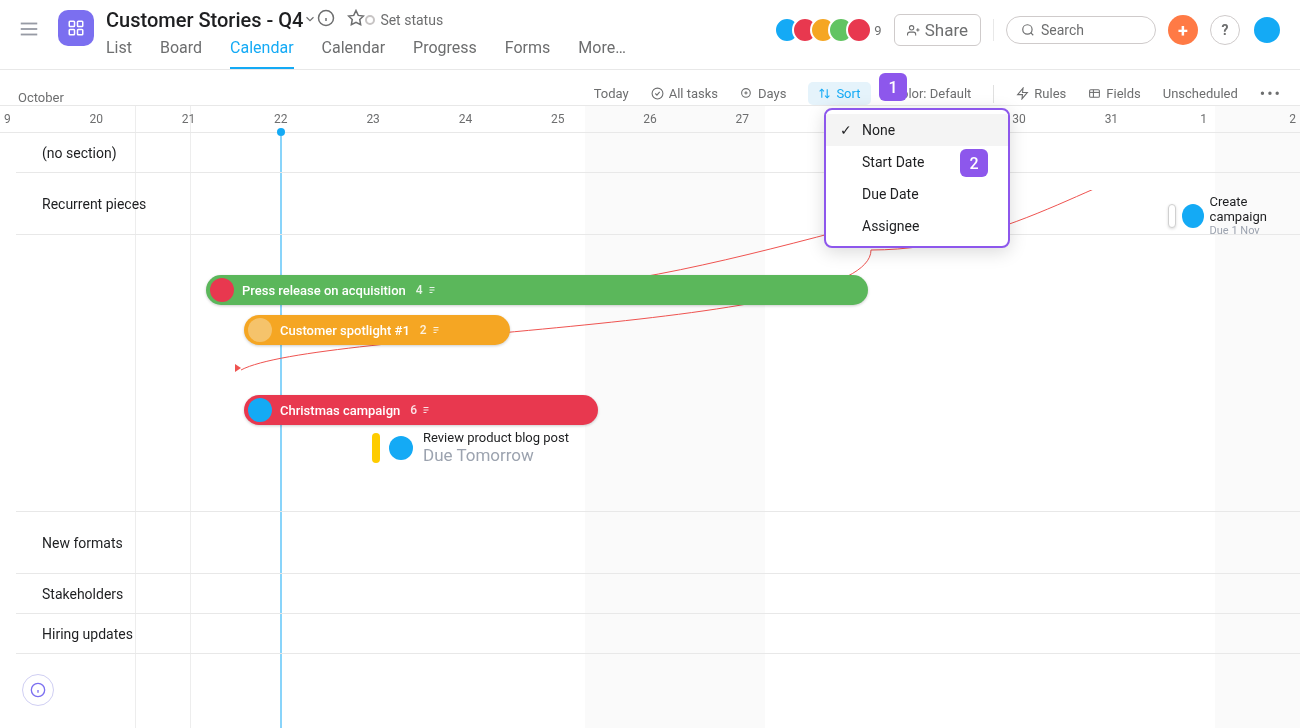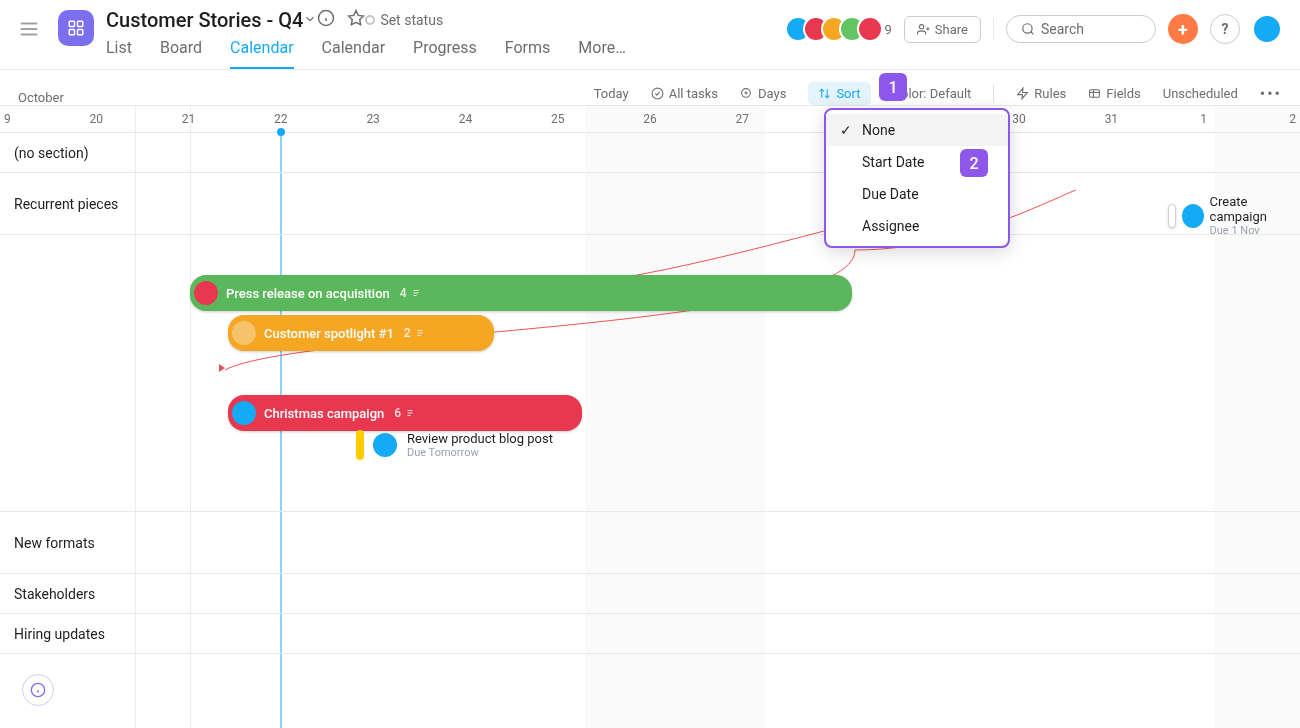--- a/index.html
+++ b/index.html
@@ -20,21 +20,21 @@
 .status-dot { width: 10px; height: 10px; border: 2px solid #c7c4c4; border-radius: 50%; }
 .tabs { display: flex; gap: 28px; margin-top: 6px; }
 .tab { font-size: 16px; color: #6d6e6f; padding-bottom: 10px; border-bottom: 2px solid transparent; cursor: pointer; }
 .tab.active { color: #14aaf5; border-bottom-color: #14aaf5; }
 
 .header-right { display: flex; align-items: center; gap: 12px; margin-top: 6px; }
 .avatars { display: flex; align-items: center; }
 .avatar { width: 26px; height: 26px; border-radius: 50%; border: 2px solid #fff; display: inline-flex; align-items: center; justify-content: center; font-size: 11px; font-weight: 600; color: #fff; background: #888; }
 .avatar + .avatar { margin-left: -8px; }
 .avatar-count { margin-left: 2px; font-size: 13px; color: #6d6e6f; }
-.share-btn { border: 1px solid #cfcbcb; border-radius: 6px; padding: 5px 12px; font-size: 13px; color: #6d6e6f; display: flex; align-items: center; gap: 5px; background: #fff; cursor: pointer; }
+.share-btn { border: 1px solid #cfcbcb; border-radius: 6px; padding: 5px 12px; font-size: 17px; color: #6d6e6f; display: flex; align-items: center; gap: 5px; background: #fff; cursor: pointer; }
 .vdiv { width: 1px; height: 22px; background: #e8e8e8; }
 .search-box { display: flex; align-items: center; gap: 6px; border: 1px solid #cfcbcb; border-radius: 18px; padding: 5px 14px; width: 150px; color: #6d6e6f; font-size: 14px; }
 .circle-btn { width: 30px; height: 30px; border-radius: 50%; display: flex; align-items: center; justify-content: center; font-size: 18px; font-weight: 700; cursor: pointer; }
 .add-btn { background: #ff7a45; color: #fff; }
 .help-btn { border: 1px solid #cfcbcb; color: #6d6e6f; font-size: 14px; }
 .user-avatar { background: #14aaf5; }
 
 
 .toolbar { display: flex; align-items: flex-end; padding: 0 18px; border-bottom: 1px solid #e8e8e8; height: 36px; font-size: 13px; color: #6d6e6f; }
 .month { color: #6d6e6f; }
@@ -46,40 +46,40 @@
 .more-dots { font-size: 16px; letter-spacing: 2px; }
 
 
 .timeline-wrap { position: relative; }
 .date-row { display: flex; border-bottom: 1px solid #e8e8e8; }
 .date-cell { flex: 1; text-align: center; font-size: 12px; color: #6d6e6f; padding: 6px 0; position: relative; }
 .today-dot { position: absolute; top: 22px; left: 50%; transform: translateX(-50%); width: 8px; height: 8px; border-radius: 50%; background: #14aaf5; }
 .today-line { position: absolute; top: 30px; bottom: -600px; left: 50%; width: 1px; background: #14aaf5; transform: translateX(-50%); }
 
 .sections { position: relative; }
-.section-row { border-bottom: 1px solid #e8e8e8; min-height: 40px; display: flex; align-items: center; padding-left: 14px; font-size: 14px; color: #1e1f21; }
+.section-row { border-bottom: 1px solid #e8e8e8; min-height: 40px; display: flex; align-items: center; padding-left: 26px; font-size: 14px; color: #1e1f21; margin-left: 16px; }
 .section-tall { min-height: 62px; }
 .section-tasks { min-height: 277px; }
 
 
 .dropdown { position: absolute; top: 108px; left: 824px; width: 186px; background: #fff; border: 2px solid #8d57ec; border-radius: 8px; box-shadow: 0 4px 18px rgba(0,0,0,.15); z-index: 30; font-size: 14px; padding: 4px 0; }
 .dropdown-item { padding: 8px 14px; display: flex; align-items: center; gap: 10px; cursor: pointer; color: #1e1f21; }
 .dropdown-item.sel { background: #f4f4f4; }
 .dropdown-item .chk { width: 12px; display: inline-block; }
 .num-badge { position: absolute; width: 28px; height: 28px; border-radius: 6px; background: #8d57ec; color: #fff; display: flex; align-items: center; justify-content: center; font-size: 16px; font-weight: 500; z-index: 40; }
 
 
-.task-bar { position: absolute; height: 36px; border-radius: 16px; display: flex; align-items: center; padding: 0 10px 0 4px; gap: 8px; color: #fff; font-size: 13px; font-weight: 500; box-shadow: 0 1px 3px rgba(0,0,0,.2); }
+.task-bar { position: absolute; height: 30px; border-radius: 16px; display: flex; align-items: center; padding: 0 10px 0 4px; gap: 8px; color: #fff; font-size: 13px; font-weight: 500; box-shadow: 0 1px 3px rgba(0,0,0,.2); }
 .task-bar .tavatar { width: 24px; height: 24px; border-radius: 50%; background: #fff; display: flex; align-items: center; justify-content: center; font-size: 11px; color: #333; overflow: hidden; }
 .task-bar .subtag { font-size: 12px; opacity: .85; margin-left: 2px; display: flex; align-items: center; gap: 3px; }
 .task-small { position: absolute; }
 .task-small .pill { width: 8px; height: 30px; border-radius: 4px; background: #fecc00; display: inline-block; vertical-align: middle; }
 .task-small .tavatar { width: 24px; height: 24px; border-radius: 50%; background: #14aaf5; display: inline-flex; align-items: center; justify-content: center; margin-left: 6px; vertical-align: middle; color: #fff; font-size: 11px; }
 .task-small .txt { display: inline-block; margin-left: 6px; vertical-align: middle; font-size: 13px; }
-.task-small .due { font-size: 11px; color: #9ca3af; }
+.task-small .due { font-size: 17px; color: #9ca3af; }
 
 .task-right { position: absolute; display: flex; align-items: center; }
 .task-right .handle { width: 8px; height: 24px; border-radius: 4px; background: #fff; border: 1px solid #d0d0d0; box-shadow: 0 1px 3px rgba(0,0,0,.15); }
 .task-right .tavatar { width: 24px; height: 24px; border-radius: 50%; background: #14aaf5; margin-left: 6px; display: inline-flex; align-items: center; justify-content: center; color: #fff; font-size: 11px; }
 .task-right .txt { margin-left: 6px; font-size: 13px; }
 .task-right .due { font-size: 11px; color: #9ca3af; }
 
 .info-bubble { position: absolute; bottom: 22px; left: 22px; width: 32px; height: 32px; border-radius: 50%; border: 1px solid #d0cff3; color: #7b6ff0; display: flex; align-items: center; justify-content: center; cursor: pointer; }
 </style>
 </head>

